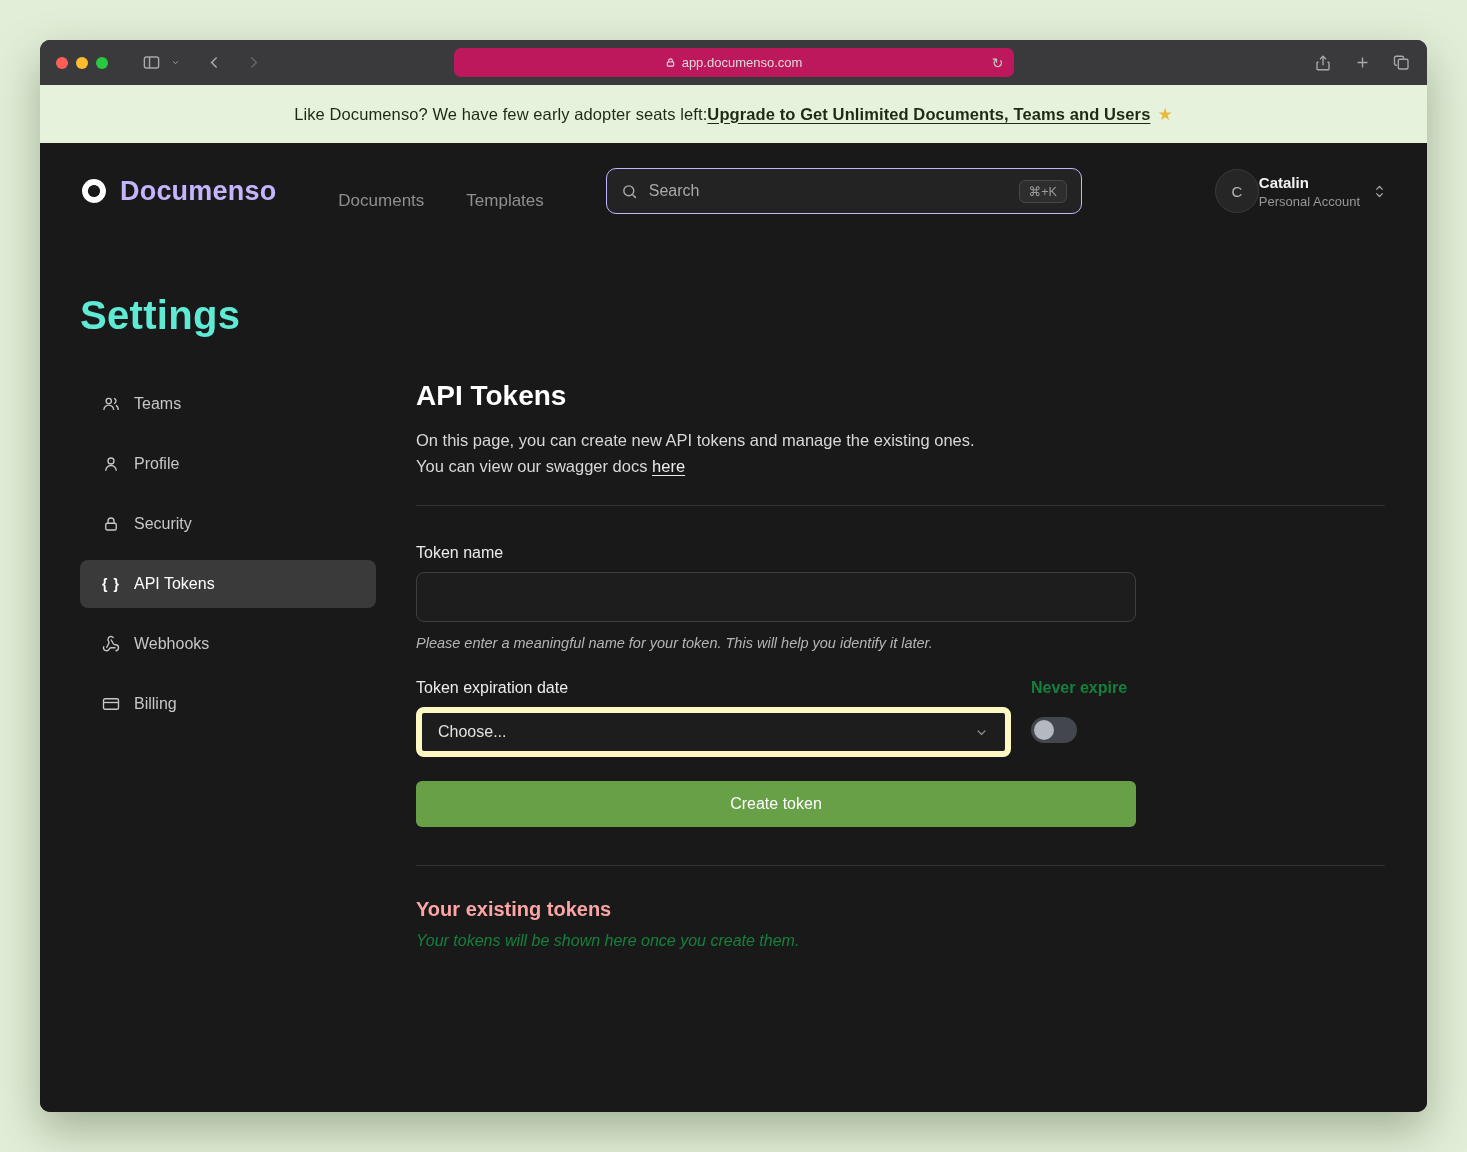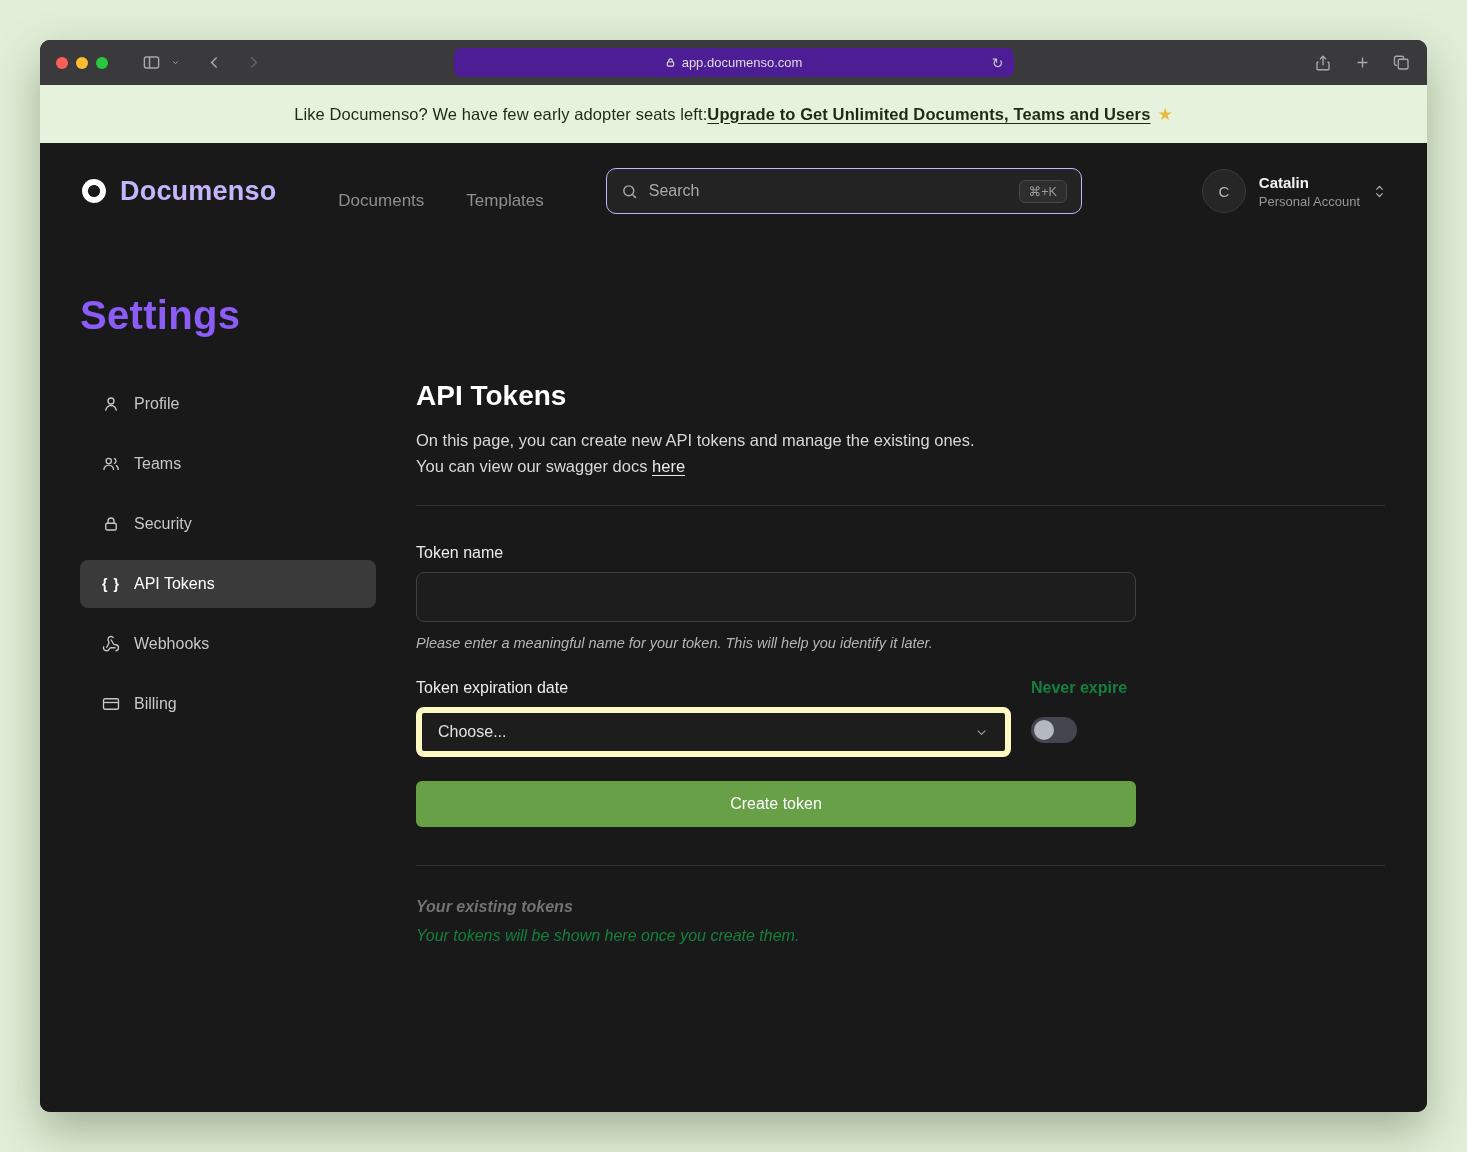--- a/index.html
+++ b/index.html
@@ -22,21 +22,21 @@
   }
   .lights { display:flex; gap:8px; }
   .light { width:12px; height:12px; border-radius:50%; border:none; cursor:pointer; }
   .light.red{background:#ff5f57;} .light.yellow{background:#febc2e;} .light.green{background:#28c840;}
   .tb-icon { display:flex; align-items:center; justify-content:center; cursor:pointer; color:#a9a9a9; background:none; border:none; }
   .tb-icon.dim { color:#646464; }
   .tb-group-left { display:flex; align-items:center; gap:10px; margin-left:34px; }
   .tb-nav { display:flex; align-items:center; gap:22px; margin-left:26px; }
   .urlbar {
     position:absolute; left:50%; top:8px; transform:translateX(-50%);
-    width:560px; height:29px; background:#4c1d95; border-radius:7px;
+    width:560px; height:29px; background:#be185d; border-radius:7px;
     display:flex; align-items:center; justify-content:center; gap:6px;
     font-size:13px; color:#dedede; cursor:text;
   }
   .urlbar .refresh {
     position:absolute; right:10px; font-size:14px; color:#c7c7c7; cursor:pointer;
     background:none; border:none;
   }
   .tb-group-right { display:flex; align-items:center; gap:22px; margin-left:auto; }
   
   .banner {
@@ -59,25 +59,25 @@
   }
   .kbd {
     margin-left:auto; background:#2e2e2e; border:1px solid #474747; border-radius:6px;
     padding:3px 9px; font-size:12.5px; color:#9c9c9c;
   }
   .account { margin-left:auto; display:flex; align-items:center; cursor:pointer; }
   .avatar {
     width:44px; height:44px; border-radius:50%; background:#262626; border:1px solid #3a3a3a;
     display:flex; align-items:center; justify-content:center; color:#b5b5b5; font-size:15px;
   }
-  .acct-text { margin-left:13px; }
+  .acct-text { }
   .acct-name { font-size:15px; font-weight:600; color:#f2f2f2; }
   .acct-sub { font-size:13px; color:#979797; margin-top:3px; }
   .updown { color:#a9a9a9; margin-left:12px; display:flex; }
-  .page-title { margin:54px 0 0 40px; font-size:40px; font-weight:700; color:#8b5cf6; letter-spacing:.3px; }
+  .page-title { margin:54px 0 0 40px; font-size:40px; font-weight:700; color:#5eead4; letter-spacing:.3px; }
   
   .layout { display:flex; align-items:flex-start; margin:42px 42px 0 40px; }
   .sidebar { flex:0 0 296px; display:flex; flex-direction:column; gap:12px; }
   .side-item {
     height:48px; display:flex; align-items:center; gap:14px; padding:0 22px;
     border-radius:8px; font-size:16px; color:#c7c7c7; cursor:pointer;
   }
   .side-item.active { background:#3a3a3a; color:#fff; }
   .side-item svg { flex:0 0 18px; }
   .braces { font-weight:700; font-size:14px; letter-spacing:1px; width:18px; text-align:center; }
@@ -104,21 +104,21 @@
   .toggle {
     margin-top:20px; width:46px; height:26px; border-radius:13px; background:#43464c;
     position:relative; cursor:pointer; border:none;
   }
   .knob { position:absolute; left:3px; top:3px; width:20px; height:20px; border-radius:50%; background:#b4b8bf; }
   .create-btn {
     display:block; margin-top:24px; width:720px; height:46px; background:#68a047; color:#fff;
     border:none; border-radius:6px; font-size:16px; font-weight:500; cursor:pointer;
     font-family:inherit;
   }
-  .h-existing { margin-top:32px; font-size:16px; font-weight:700; color:#737373;font-style:italic; }
+  .h-existing { margin-top:32px; font-size:20px; font-weight:700; color:#fca5a5; }
   .empty { margin-top:11px; font-size:16px; font-style:italic; color:#15803d; }
 </style>
 </head>
 <body>
 
 <div class="window">
 
   <div class="toolbar">
     <div class="lights">
       <button class="light red"></button>
@@ -230,36 +230,36 @@
     </div>
 
     <h1 class="page-title">Settings</h1>
 
     <div class="layout">
 
       <div class="sidebar">
         <div class="side-item">
           <span style="display:flex;">
             <svg width="18" height="18" viewBox="0 0 24 24" fill="none" stroke="currentColor" stroke-width="1.8">
-                <circle cx="12" cy="8" r="4"></circle>
-                <path d="M5 21c0-3.9 3.1-7 7-7s7 3.1 7 7"></path>
-              </svg>
-          </span>
-          <span>Profile</span>
-        </div>
-        <div class="side-item">
-          <span style="display:flex;">
-            <svg width="18" height="18" viewBox="0 0 24 24" fill="none" stroke="currentColor" stroke-width="1.8">
                 <circle cx="9" cy="8" r="3.5"></circle>
                 <path d="M2.5 20c0-3.6 2.9-6.5 6.5-6.5s6.5 2.9 6.5 6.5"></path>
                 <path d="M16 4.6a3.5 3.5 0 0 1 0 6.8"></path>
                 <path d="M18.5 13.9c2 .9 3.2 3 3.2 6.1"></path>
               </svg>
           </span>
           <span>Teams</span>
+        </div>
+        <div class="side-item">
+          <span style="display:flex;">
+            <svg width="18" height="18" viewBox="0 0 24 24" fill="none" stroke="currentColor" stroke-width="1.8">
+                <circle cx="12" cy="8" r="4"></circle>
+                <path d="M5 21c0-3.9 3.1-7 7-7s7 3.1 7 7"></path>
+              </svg>
+          </span>
+          <span>Profile</span>
         </div>
         <div class="side-item">
           <span style="display:flex;">
             <svg width="18" height="18" viewBox="0 0 24 24" fill="none" stroke="currentColor" stroke-width="1.8">
                 <rect x="5" y="11" width="14" height="9" rx="2"></rect>
                 <path d="M8 11V8a4 4 0 0 1 8 0v3"></path>
               </svg>
           </span>
           <span>Security</span>
         </div>

